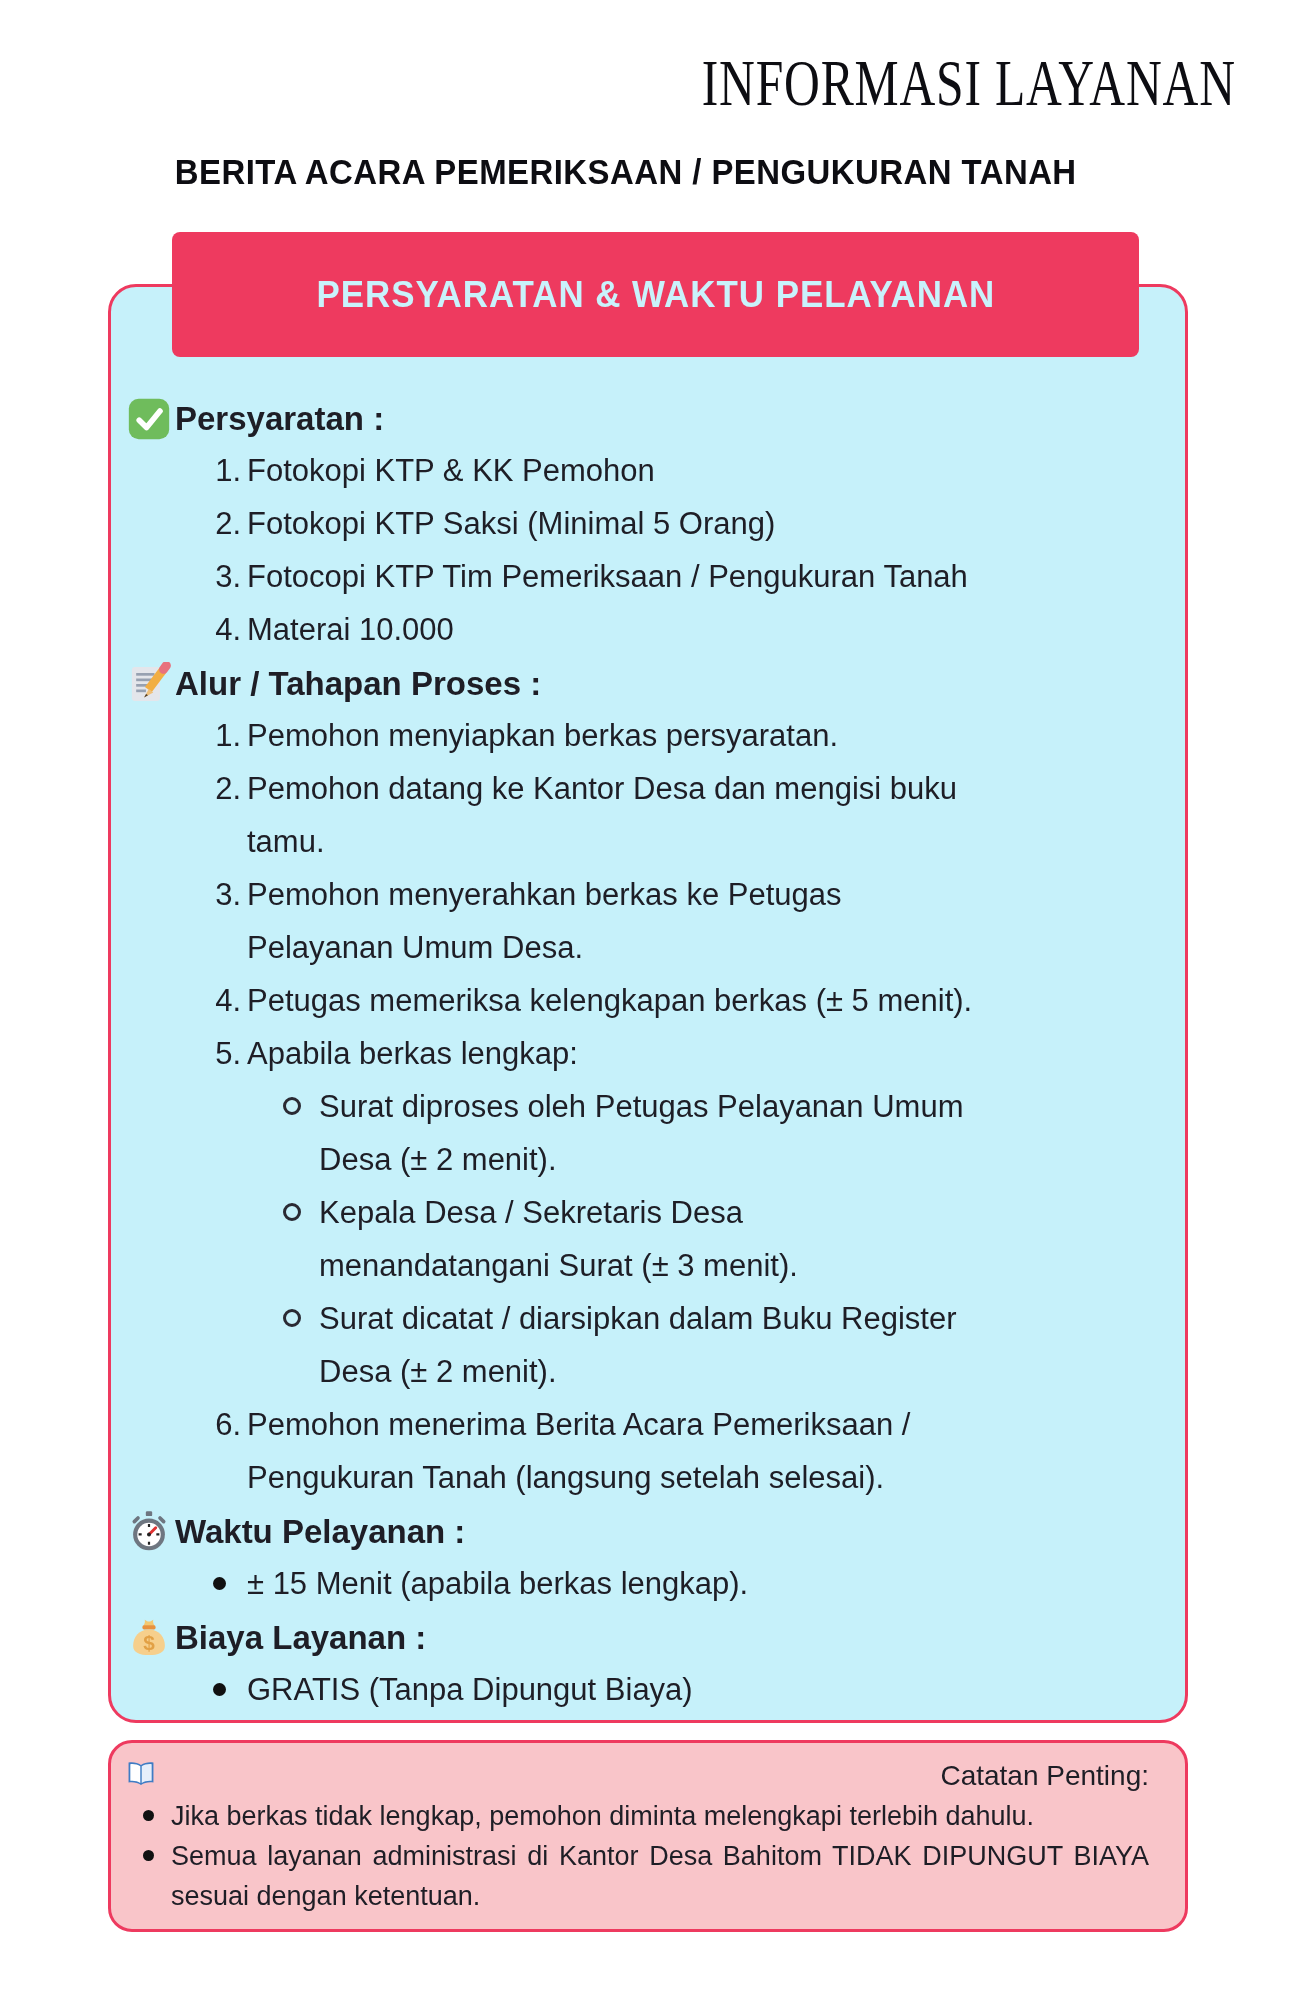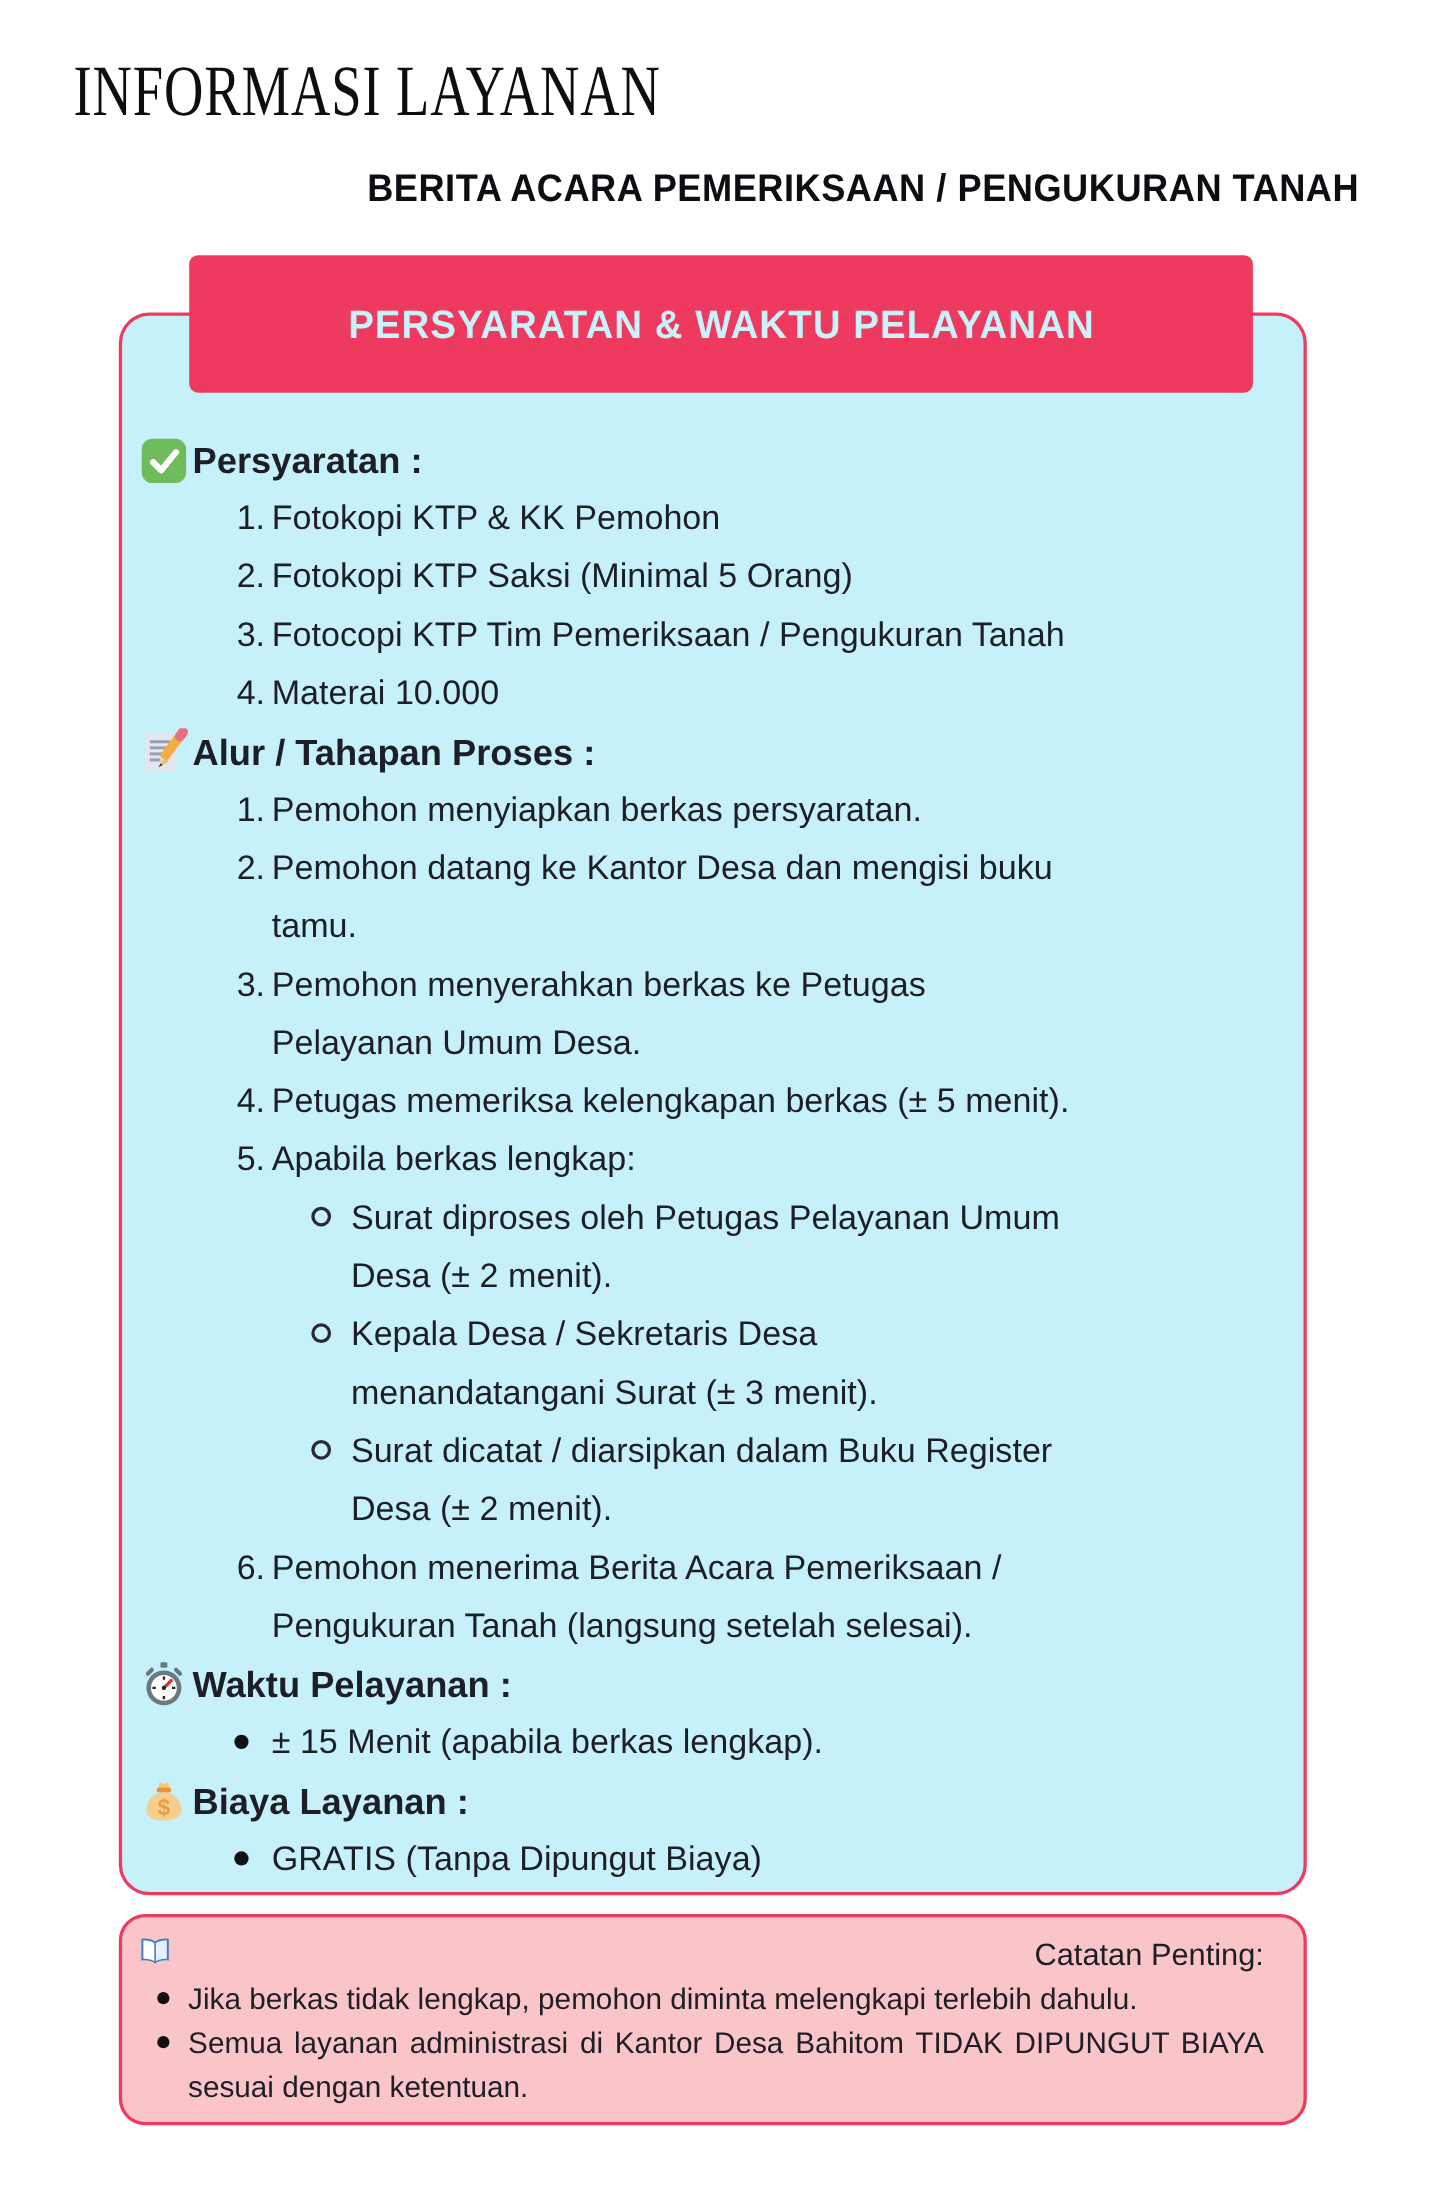--- a/index.html
+++ b/index.html
@@ -10,29 +10,29 @@
     --text:#1E1E26;
     --banner-text:#C9F2FB;
   }
   *{box-sizing:border-box;}
   html,body{margin:0;padding:0;}
   body{
     width:1303px;height:2000px;position:relative;background:#ffffff;
     font-family:"Liberation Sans", sans-serif;color:var(--text);
     overflow:hidden;
   }
-  .title-wrap{position:absolute;top:48px;left:0;width:1303px;text-align:left;}
+  .title-wrap{position:absolute;top:48px;left:0;width:1303px;text-align:right;}
   .page-title{
     display:inline-block;
     font-family:"Liberation Serif", serif;
     font-size:62px;font-weight:400;color:#0d0d12;
     transform:scale(0.80,1.06);transform-origin:center;
     letter-spacing:1px;white-space:nowrap;
   }
-  .subtitle-wrap{position:absolute;top:152px;left:12px;width:1252px;text-align:right;}
+  .subtitle-wrap{position:absolute;top:152px;left:0;width:1252px;text-align:center;}
   .page-subtitle{
     display:inline-block;font-size:35px;font-weight:bold;color:#0d0d12;
     transform:scaleX(0.94);transform-origin:center;letter-spacing:0.5px;white-space:nowrap;
   }
   .banner{
     position:absolute;left:172px;top:232px;width:967px;height:125px;
     background:var(--accent);border-radius:8px;z-index:2;
     display:flex;align-items:center;justify-content:center;
   }
   .banner-label{

